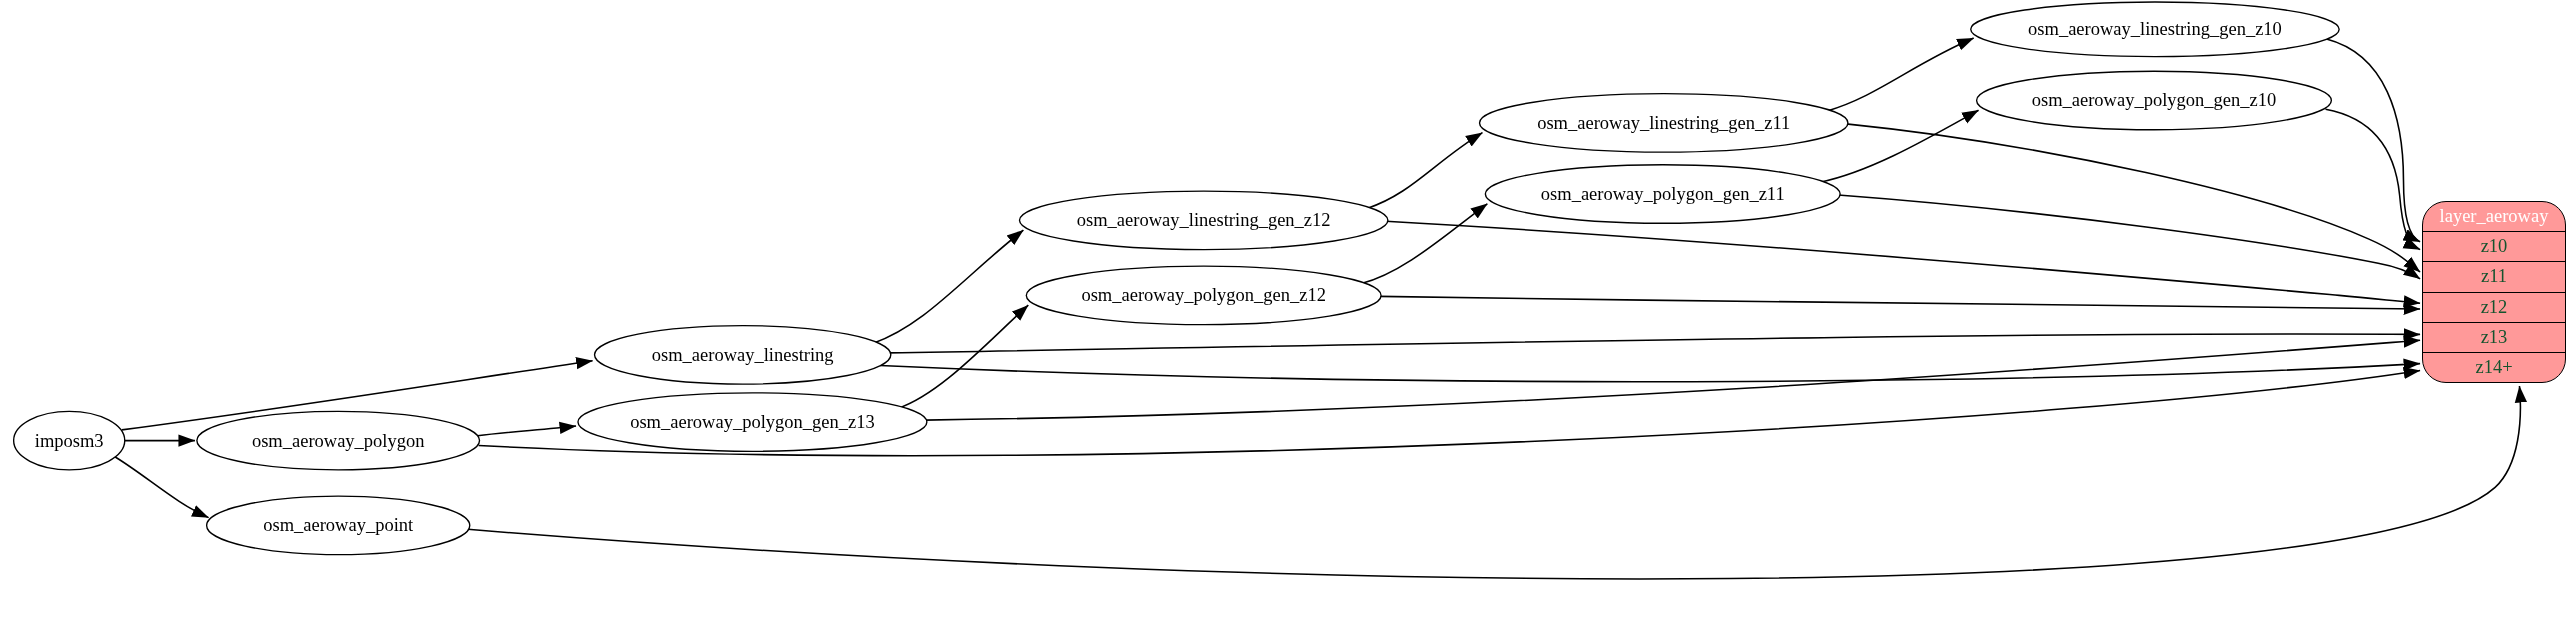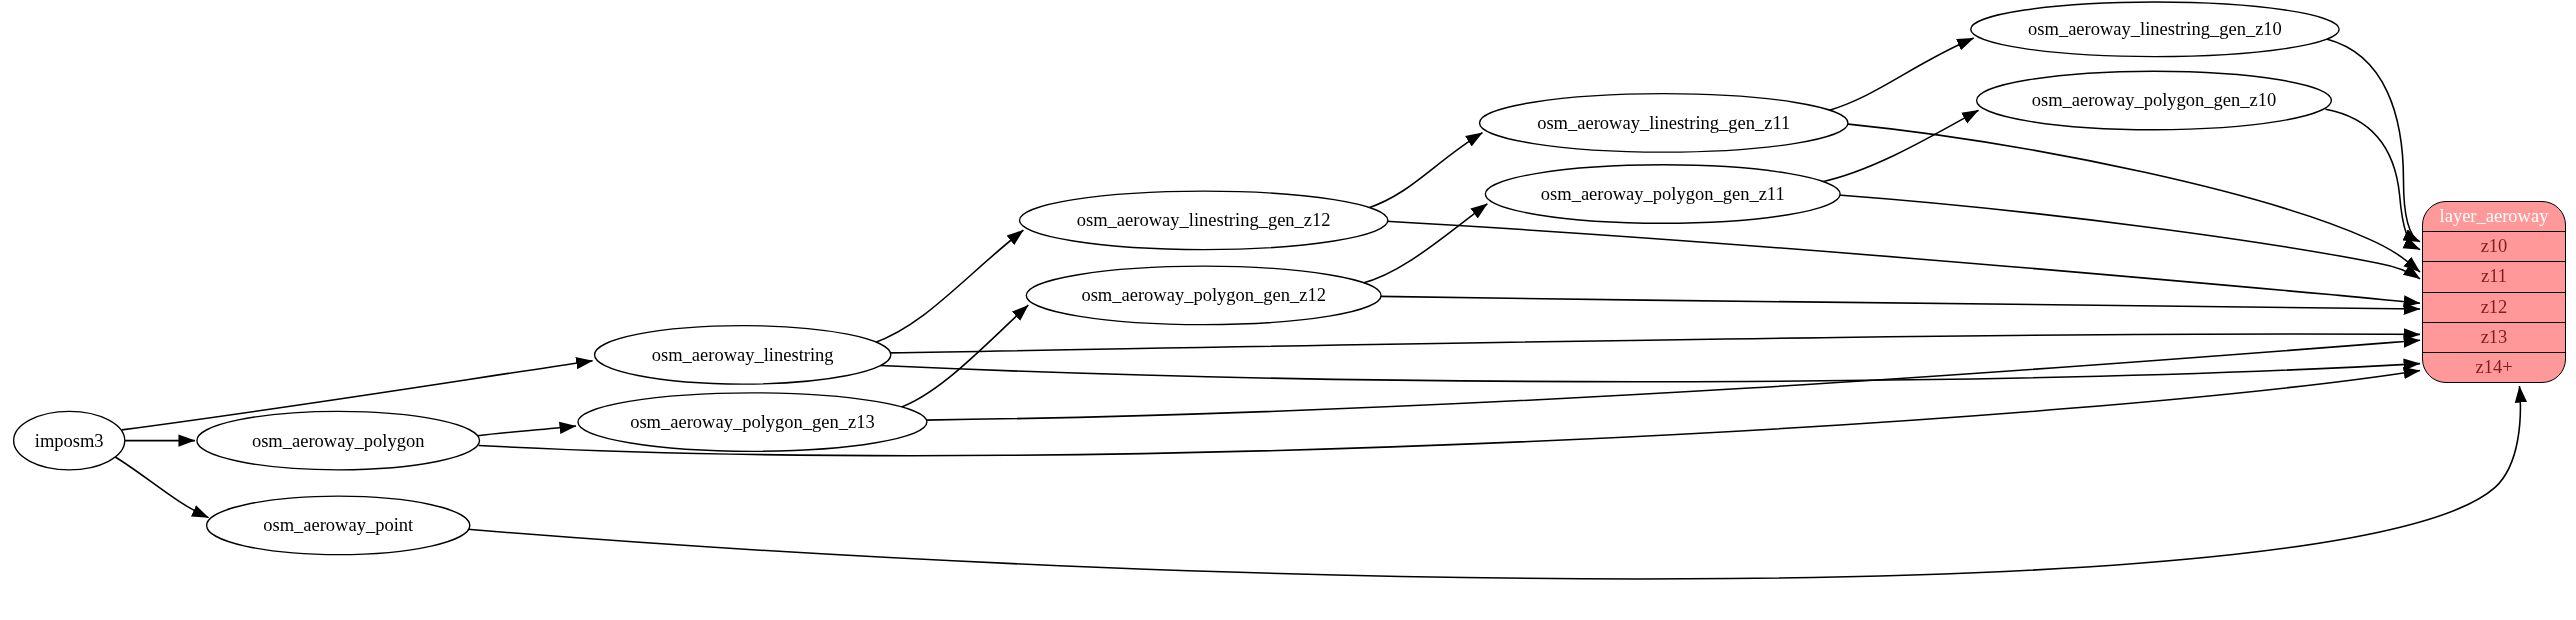--- a/index.html
+++ b/index.html
@@ -42,21 +42,21 @@
     display: flex;
     flex-direction: column;
     overflow: hidden;
   }
   .record > div {
     flex: 1 1 0;
     display: flex;
     align-items: center;
     justify-content: center;
     font-size: 18.5px;
-    color: #7f1d1d;
+    color: #14532d;
   }
   .record > div + div { border-top: 1px solid #000000; }
   .record .record-title { color: #ffffff; }
 </style>
 </head>
 <body>
 
 <div class="canvas">
 
   <svg width="2576" height="621" viewBox="0 0 2643 637">

